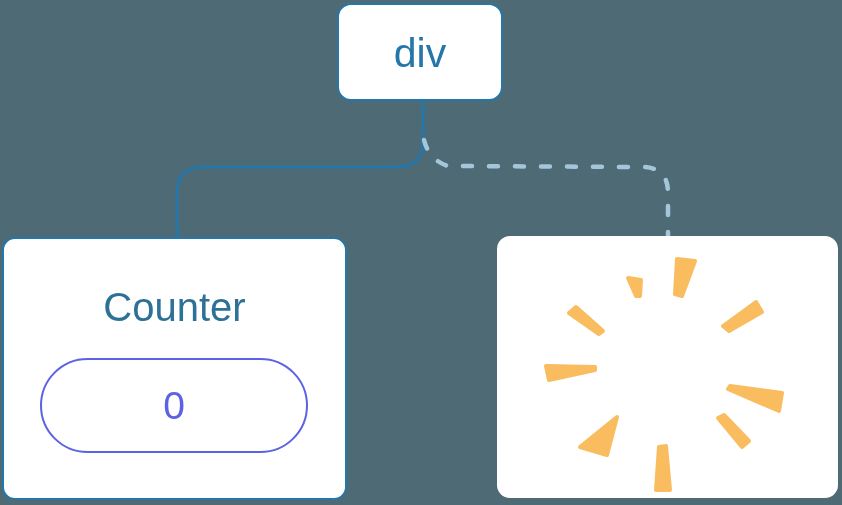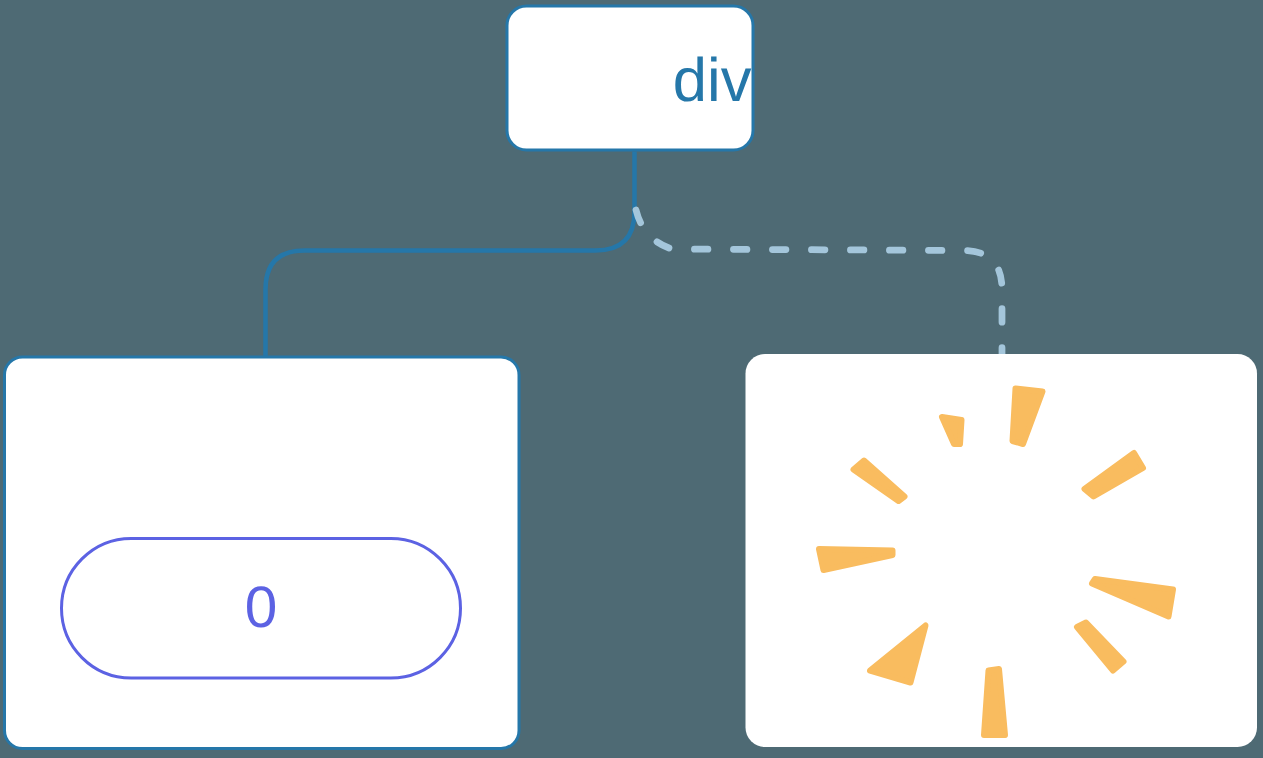--- a/index.html
+++ b/index.html
@@ -26,21 +26,21 @@
     box-sizing: border-box;
     z-index: 2;
   }
   #root-node {
     left: 337px; top: 3px;
     width: 166px; height: 98px;
     border: 2.5px solid #2577A9;
     border-radius: 14px;
     display: flex;
     align-items: center;
-    justify-content: flex-end;
+    justify-content: center;
   }
   #root-label {
     color: #2577A9;
     font-size: 41px;
     font-weight: 500;
     line-height: 1;
     padding-top: 2px;
   }
   #counter-node {
     left: 2px; top: 237px;
@@ -102,20 +102,21 @@
   <svg id="edges" width="842" height="505" viewBox="0 0 842 505">
     <path d="M423,101 L423,141 Q423,167 397,167 L203,167 Q177,167 177,193 L177,238" fill="none" stroke="#2577A9" stroke-width="3"></path>
     <path d="M424,140 Q429,160 448,166 L642,167 Q668,167 668,193 L668,236" fill="none" stroke="#A4C6DB" stroke-width="4.5" stroke-linecap="round" stroke-dasharray="9 17"></path>
   </svg>
 
   <div class="node-card" id="root-node">
     <span id="root-label">div</span>
   </div>
 
   <div class="node-card" id="counter-node">
+    <div id="counter-title">Counter</div>
     <div id="state-pill">
       <div class="pill-cell" id="state-value-cell">
         <span>0</span>
       </div>
     </div>
   </div>
 
   <div class="node-card" id="removed-node">
     <svg id="poof" width="341" height="262" viewBox="0 0 341 262">
       <g fill="#F9BC5F" stroke="#F9BC5F" stroke-width="4" stroke-linejoin="round">

